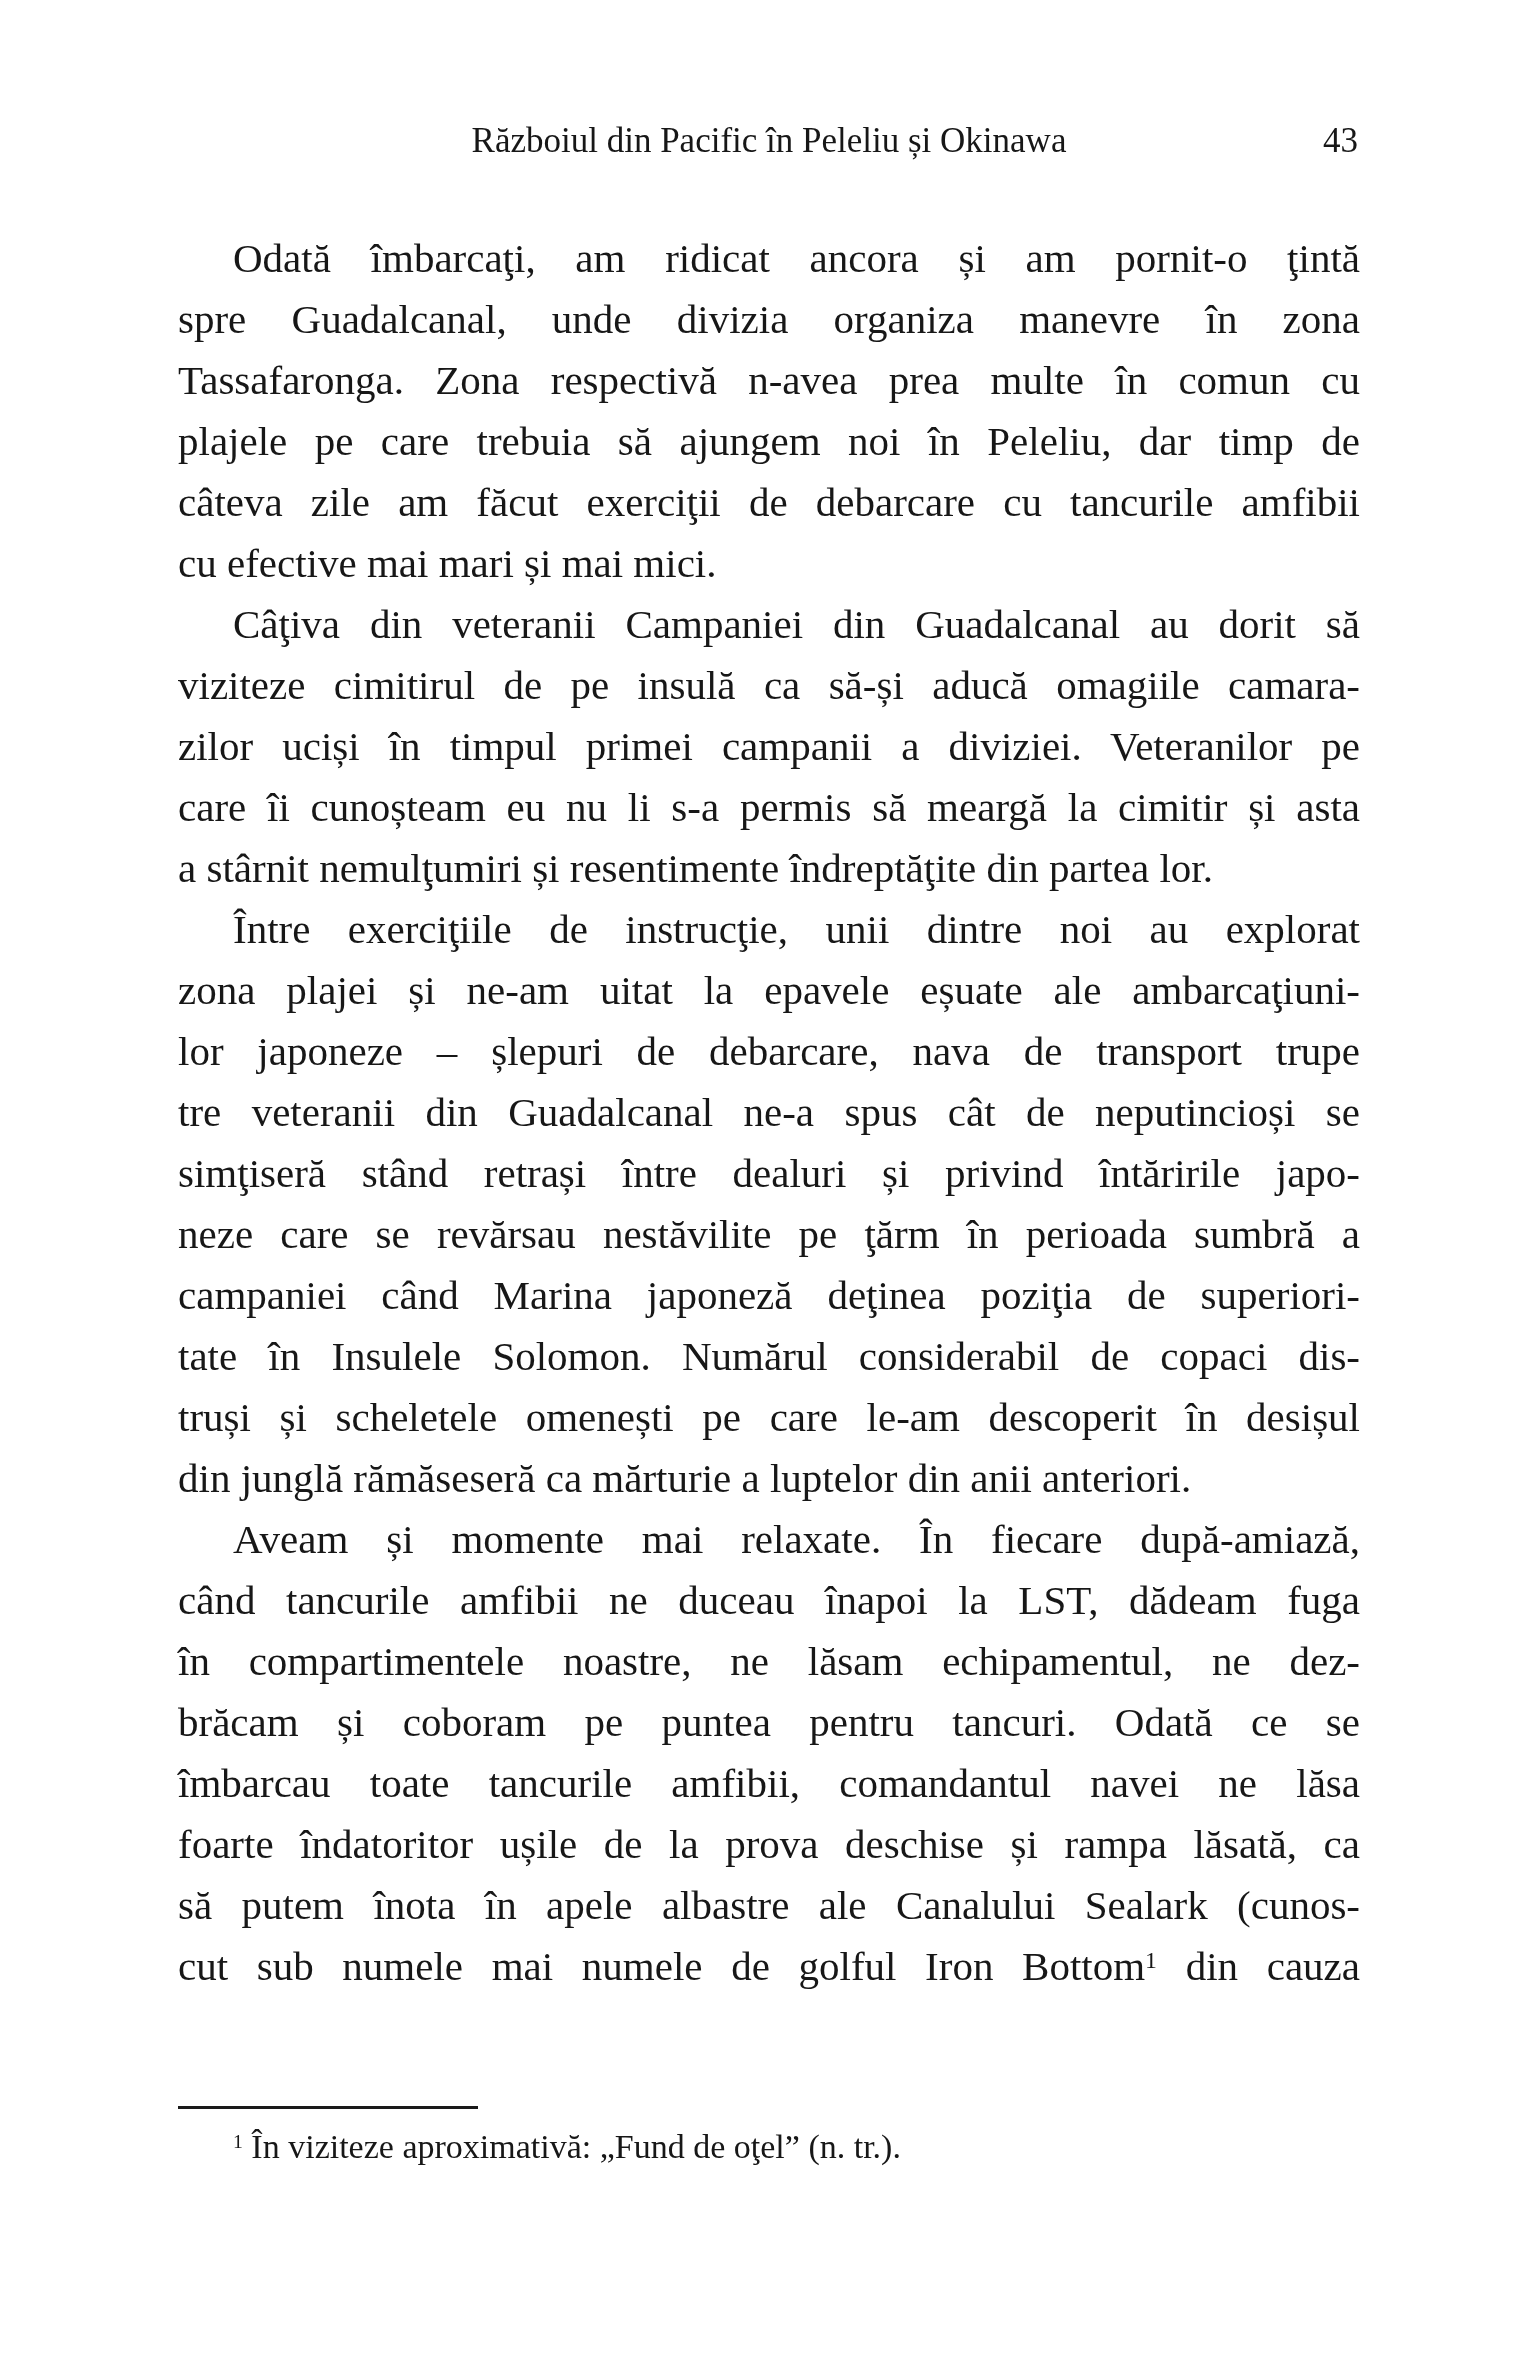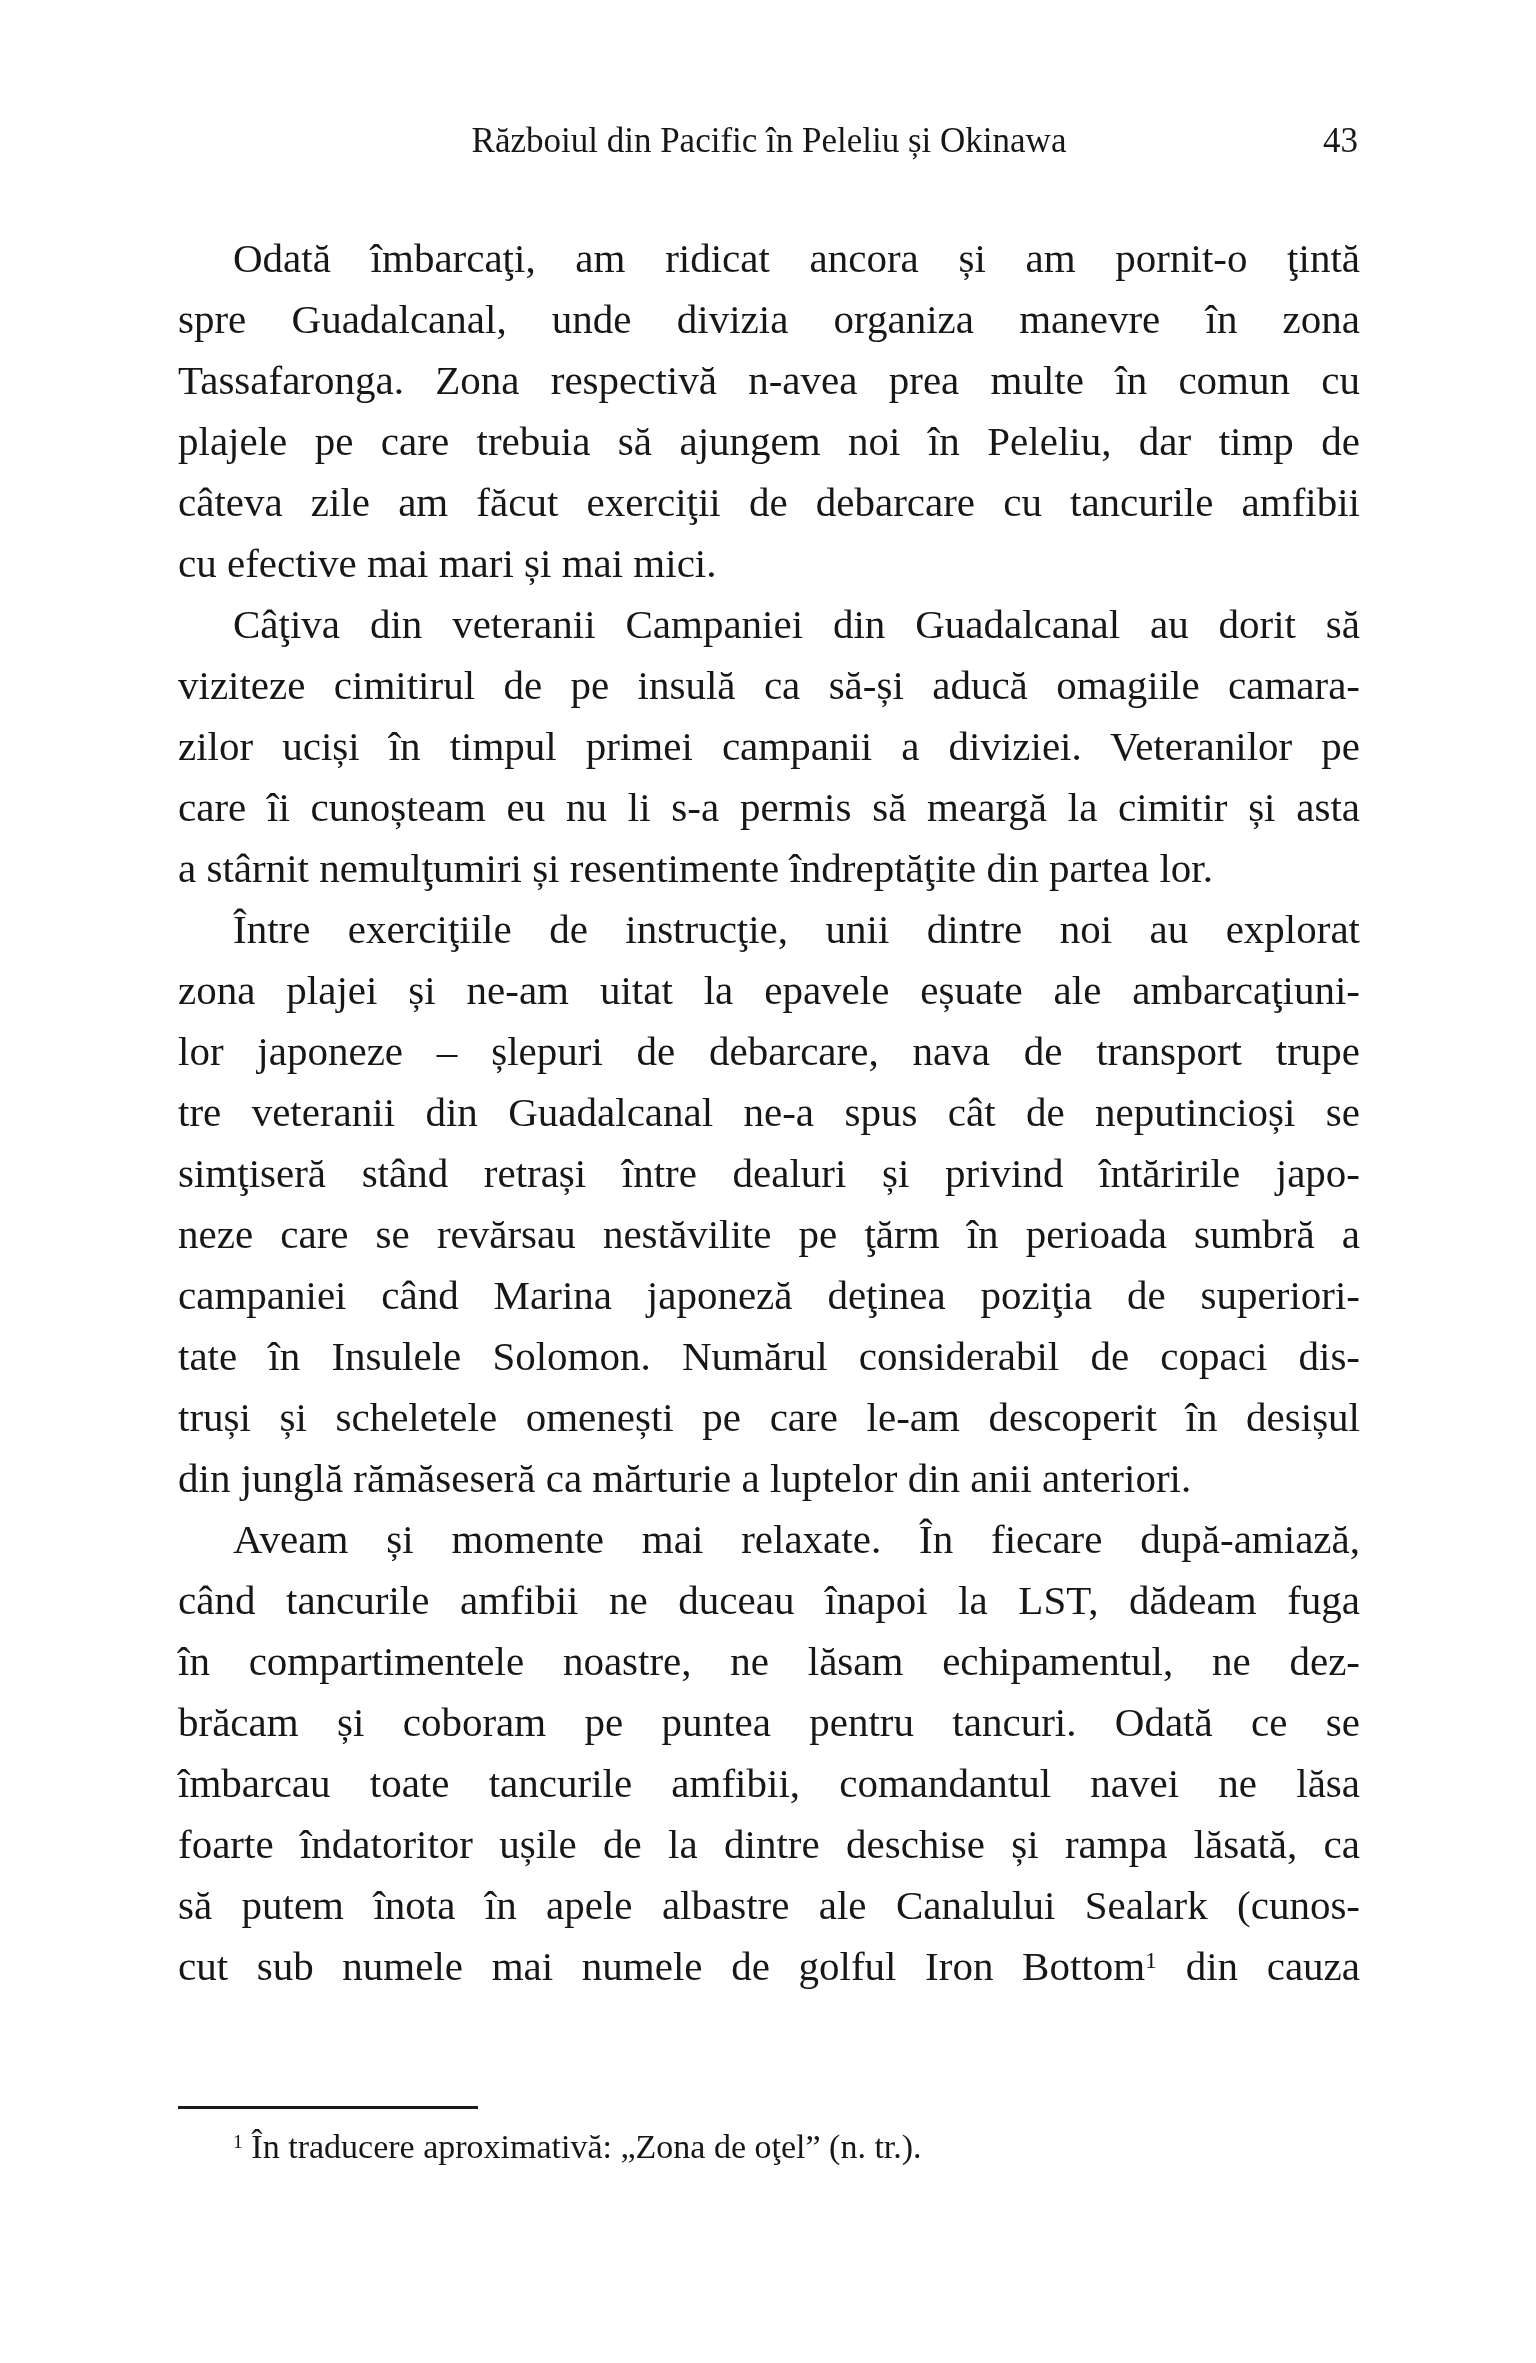--- a/index.html
+++ b/index.html
@@ -106,22 +106,22 @@
     <div class="line just"><span>neze care se revărsau nestăvilite pe ţărm în perioada sumbră a</span></div>
     <div class="line just"><span>campaniei când Marina japoneză deţinea poziţia de superiori-</span></div>
     <div class="line just"><span>tate în Insulele Solomon. Numărul considerabil de copaci dis-</span></div>
     <div class="line just"><span>truși și scheletele omenești pe care le-am descoperit în desișul</span></div>
     <div class="line"><span>din junglă rămăseseră ca mărturie a luptelor din anii anteriori.</span></div>
     <div class="line indent just"><span>Aveam și momente mai relaxate. În fiecare după-amiază,</span></div>
     <div class="line just"><span>când tancurile amfibii ne duceau înapoi la LST, dădeam fuga</span></div>
     <div class="line just"><span>în compartimentele noastre, ne lăsam echipamentul, ne dez-</span></div>
     <div class="line just"><span>brăcam și coboram pe puntea pentru tancuri. Odată ce se</span></div>
     <div class="line just"><span>îmbarcau toate tancurile amfibii, comandantul navei ne lăsa</span></div>
-    <div class="line just"><span>foarte îndatoritor ușile de la dintre deschise și rampa lăsată, ca</span></div>
+    <div class="line just"><span>foarte îndatoritor ușile de la prova deschise și rampa lăsată, ca</span></div>
     <div class="line just"><span>să putem înota în apele albastre ale Canalului Sealark (cunos-</span></div>
     <div class="line just"><span>cut sub numele mai numele de golful Iron Bottom</span><sup class="fn">1</sup><span> din cauza</span></div>
   </main>
 
 <div class="footnote-rule"></div>
 
 <div class="footnote">
-  <sup class="fn">1</sup><span> </span><span>În traducere aproximativă: „Zona de oţel” (n. tr.).</span>
+  <sup class="fn">1</sup><span> </span><span>În viziteze aproximativă: „Fund de oţel” (n. tr.).</span>
 </div>
 
 </body></html>

